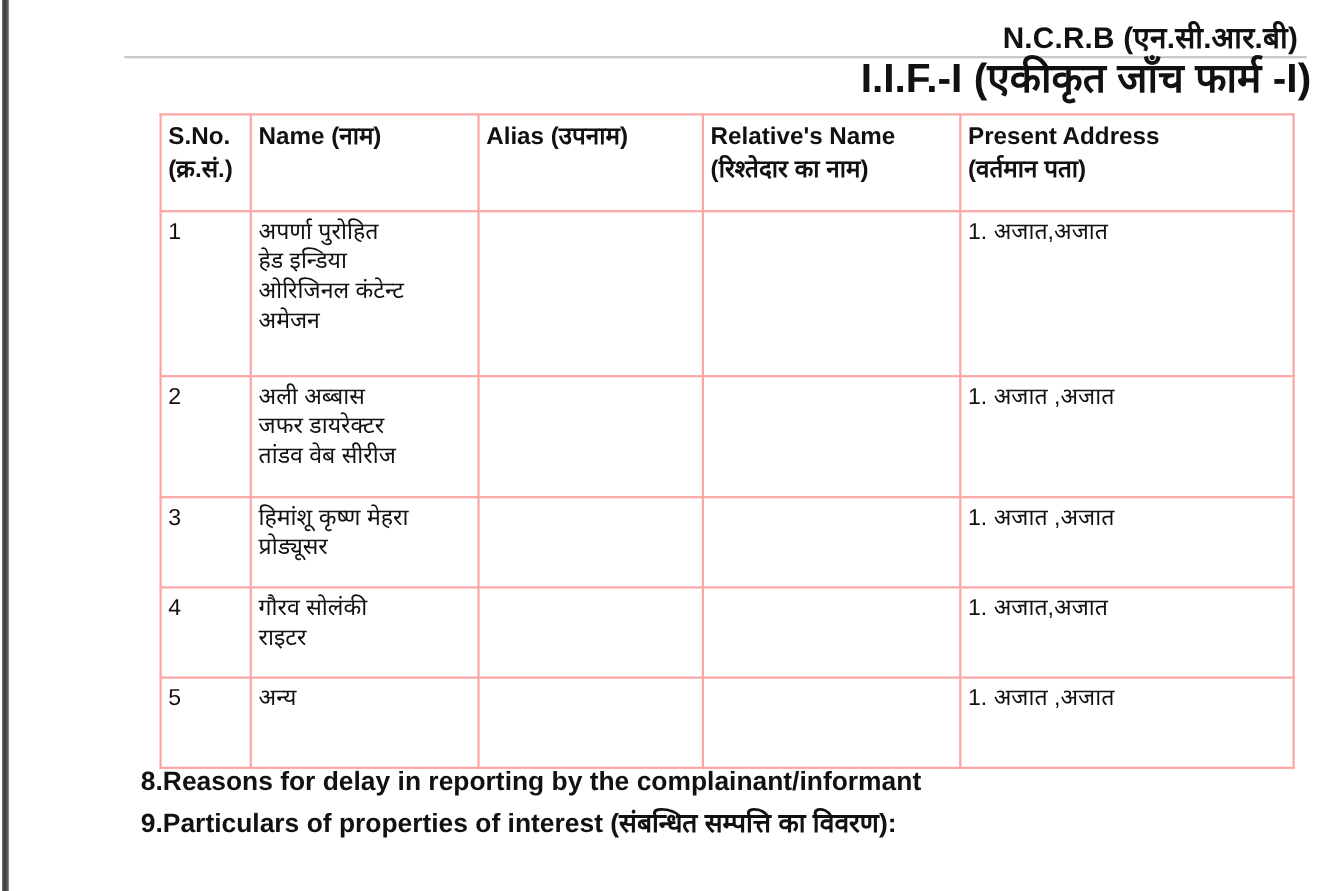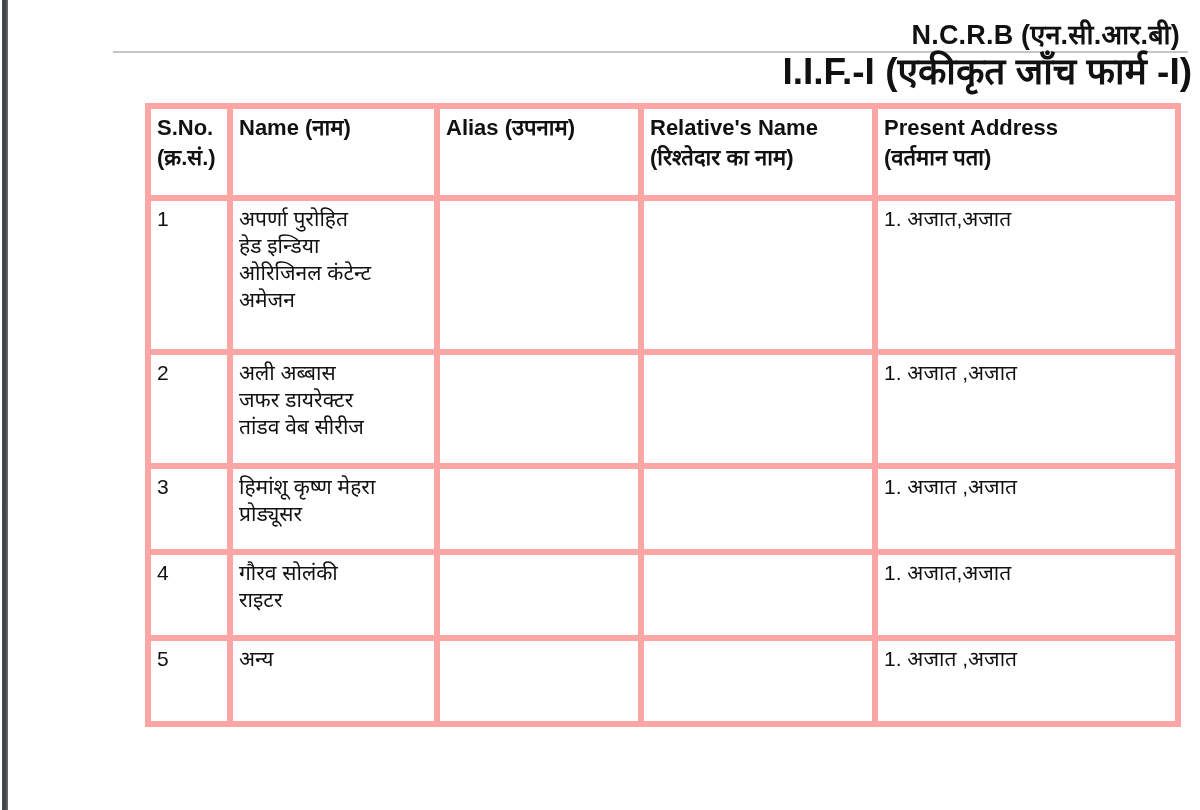--- a/index.html
+++ b/index.html
@@ -74,21 +74,21 @@
     left: 145px;
     top: 103px;
     width: 1030px;
   }
   table.ncrb {
     border-collapse: collapse;
     width: 1030px;
     table-layout: fixed;
   }
   table.ncrb td, table.ncrb th {
-    border: 6px solid #fca5a5;
+    border: 2px solid #fca5a5;
     vertical-align: top;
     padding: 4px 6px 2px 6px;
     font-size: 21px;
     line-height: 27px;
     font-weight: normal;
     text-align: left;
   }
   table.ncrb thead th {
     font-weight: bold;
     font-size: 22px;
@@ -246,16 +246,20 @@
           <td class="cell-lines c-addr">
               <span>1. अजात ,अजात</span>
             </td>
         </tr>
       </tbody>
     </table>
   </div>
 
   <div class="items">
     <div class="item">
+      <span class="item-line">8.Reasons for delay in reporting by the complainant/informant</span>
+    </div>
+    <div class="item">
+      <span class="item-line">9.Particulars of properties of interest (संबन्धित सम्पत्ति का विवरण):</span>
     </div>
   </div>
 
 </div>
 
 </body></html>

